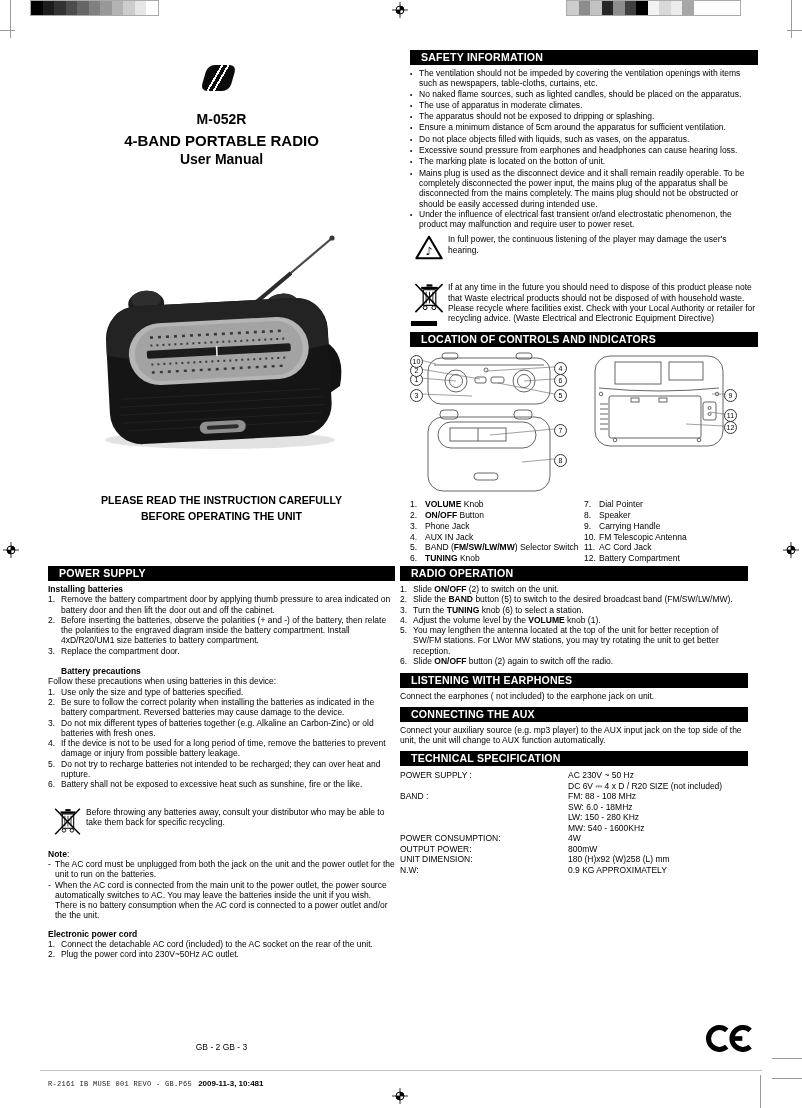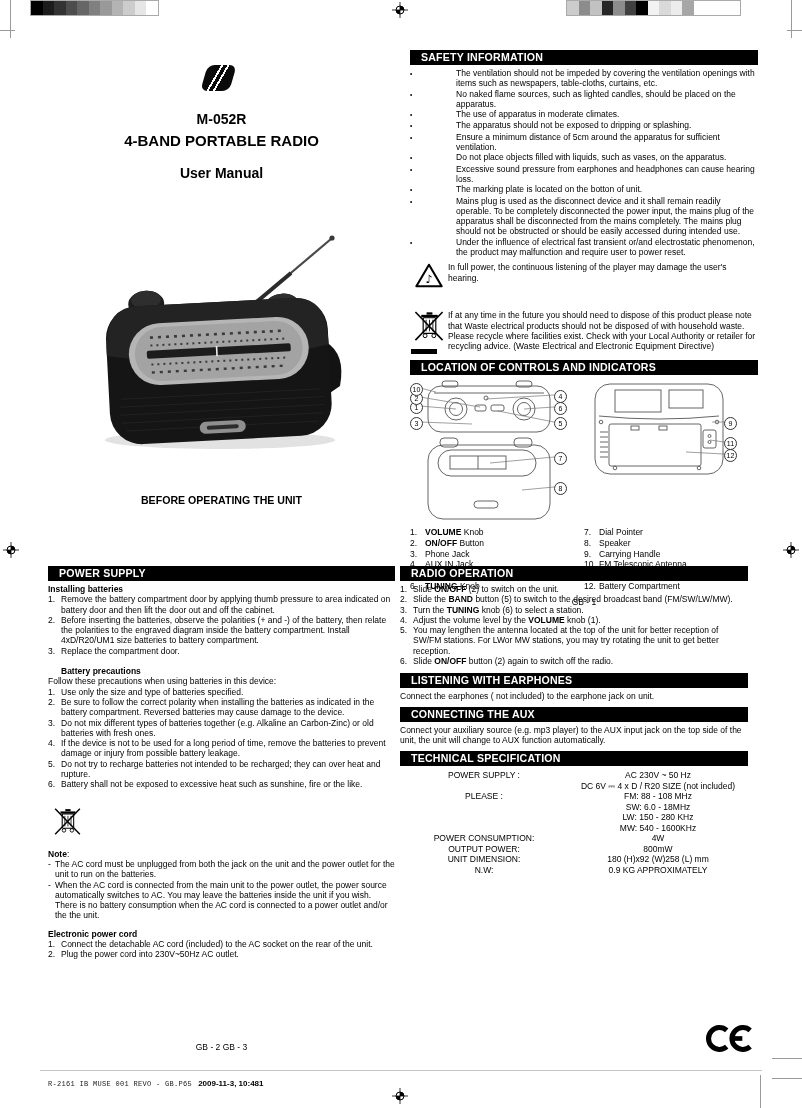--- a/index.html
+++ b/index.html
@@ -17,56 +17,56 @@
   .secbar{background:#000;color:#fff;font-weight:bold;font-size:10.6px;height:15px;
           line-height:15.5px;padding-left:11px;letter-spacing:.2px;}
   .bold-h{font-size:8.5px;line-height:10.3px;font-weight:bold;}
   .nlist .li{display:flex;font-size:8.5px;line-height:10.3px;}
   .nlist .n{flex:none;width:13px;}
   .nlist.dash .n{width:7px;}
   .nlist .t{flex:1;}
   .bullets{margin-top:3px;}
   .bull{display:flex;font-size:8.5px;line-height:10.3px;}
   .bmark{flex:none;width:9px;font-size:6.5px;padding-top:1px;}
-  .btext{flex:1;margin-left:37px;}
+  .btext{flex:1;}
   .icon-row{display:flex;}
   .icon-box{flex:none;width:38px;text-align:center;}
   .itext{flex:1;font-size:8.5px;line-height:10.3px;}
   .mt3{margin-top:3px;}.mt4{margin-top:17px;}.mt5{margin-top:5px;}.mt6{margin-top:6px;}
   .mt7{margin-top:7px;}.mt8{margin-top:8px;}.mt10{margin-top:10px;padding-left:13px;}
   
   #brand{position:absolute;left:48px;top:58px;width:347px;text-align:center;}
   .logo-row{display:flex;align-items:center;justify-content:center;height:40px;}
   .logo-glyph{display:inline-block;width:29px;height:26px;border-radius:7px;margin-right:7px;
       transform:skewX(-16deg);
       background-image:linear-gradient(106deg,#0a0a0a 37%,#fff 37%,#fff 43%,#0a0a0a 43%,#0a0a0a 54%,#fff 54%,#fff 60%,#0a0a0a 60%);}
   .logo-text{font-size:49px;font-weight:800;letter-spacing:-1px;line-height:36px;color:#0a0a0a;}
   #model{font-size:14px;font-weight:bold;margin-top:13px;}
   #ptitle{font-size:15px;font-weight:bold;margin-top:5px;}
-  #subtitle{font-size:14px;font-weight:bold;margin-top:16px;}
+  #subtitle{font-size:14px;font-weight:bold;margin-top:2px;}
   #product-image{position:absolute;left:90px;top:224px;width:262px;height:230px;}
   #notice{position:absolute;left:48px;top:492px;width:347px;text-align:center;
           font-size:10.6px;font-weight:bold;line-height:16px;}
   #power-supply{position:absolute;left:48px;top:566px;width:347px;}
   #left-footer{position:absolute;left:48px;top:1042px;width:347px;text-align:center;font-size:8.5px;}
   #right-top{position:absolute;left:410px;top:50px;width:348px;}
   #right-bottom{position:absolute;left:400px;top:566px;width:348px;}
   #diagrams{position:relative;width:348px;height:146px;margin-top:3px;}
   #diagrams svg{position:absolute;left:0;top:0;}
   .callout{position:absolute;width:11px;height:11px;border:1px solid #333;border-radius:50%;
            font-size:7px;line-height:11px;text-align:center;background:#fff;}
   #controls-cols{display:flex;margin-top:3px;}
   #controls-cols .ctl{width:174px;}
   .ctl .li{line-height:10.7px;}
   .ctl .n{width:15px;}
   .pglabel{text-align:center;font-size:8.5px;margin-top:5px;}
   .spec-row{display:flex;font-size:8.5px;line-height:10.5px;}
   .spec-label{flex:none;width:168px;}
   .spec-val{flex:1;white-space:pre-line;}
-  #specs{margin-top:4px;text-align:center;}
+  #specs{margin-top:4px;}
   #ce{position:absolute;left:706px;top:1020px;}
   #footer-line{position:absolute;left:40px;top:1070px;width:722px;height:1px;background:#c4c4c4;}
   #footer{position:absolute;left:48px;top:1079px;font-size:7.5px;}
   .fcode{font-family:"Liberation Mono",monospace;font-size:7px;color:#222;letter-spacing:.3px;}
   .fdate{font-size:8px;font-weight:bold;margin-left:4px;}
   .fpage{font-size:8px;font-weight:bold;}
   .weee-bar{width:26px;height:5px;background:#000;margin:2px auto 0 1px;}
 </style>
 </head>
 <body>
@@ -175,20 +175,21 @@
             <line x1="30" y1="194" x2="230" y2="194"></line>
           <line x1="34" y1="202" x2="226" y2="202"></line>
         </g>
         <rect x="107" y="197" width="46" height="12" rx="6" fill="#8f8f8f"></rect>
         <rect x="114" y="201" width="32" height="4" rx="2" fill="#2c2c2c"></rect>
       </g>
     </svg>
   </div>
 
   <div id="notice">
+    <div>PLEASE READ THE INSTRUCTION CAREFULLY</div>
     <div>BEFORE OPERATING THE UNIT</div>
   </div>
 
   <div id="power-supply">
     <div class="secbar">POWER SUPPLY</div>
     <div class="bold-h mt3">Installing batteries</div>
     <div class="nlist">
 
     <div class="li">
           <span class="n">1.</span>
@@ -240,20 +241,21 @@
           <line x1="15.5" y1="10" x2="15.5" y2="22" stroke="#000" stroke-width="0.9"></line>
           <line x1="19" y1="10" x2="19" y2="22" stroke="#000" stroke-width="0.9"></line>
           <rect x="7" y="5" width="17" height="2.6" fill="#000"></rect>
           <rect x="12.5" y="2.4" width="6" height="2.4" fill="#000"></rect>
           <circle cx="11" cy="26.5" r="2" fill="none" stroke="#000" stroke-width="1"></circle>
           <circle cx="20" cy="26.5" r="2" fill="none" stroke="#000" stroke-width="1"></circle>
           <line x1="1" y1="2" x2="29" y2="31" stroke="#000" stroke-width="1.6"></line>
           <line x1="29" y1="2" x2="1" y2="31" stroke="#000" stroke-width="1.6"></line>
         </svg>
       </div>
+      <div class="itext">Before throwing any batteries away, consult your distributor who may be able to take them back for specific recycling.</div>
     </div>
     <div class="plain mt8"><b>Note</b>:</div>
     <div class="nlist dash">
 
     <div class="li">
           <span class="n">-</span>
           <span class="t">The AC cord must be unplugged from both the jack on the unit and the power outlet for the unit to run on the batteries.</span>
         </div>
         <div class="li">
           <span class="n">-</span>
@@ -525,21 +527,21 @@
     <div class="plain mt3">Connect your auxiliary source (e.g. mp3 player) to the AUX input jack on the top side of the unit, the unit will change to AUX function automatically.</div>
     <div class="secbar mt6">TECHNICAL SPECIFICATION</div>
     <div id="specs">
 
     <div class="spec-row">
           <div class="spec-label">POWER SUPPLY :</div>
           <div class="spec-val">AC 230V ~ 50 Hz
 DC 6V ⎓ 4 x D / R20 SIZE (not included)</div>
         </div>
         <div class="spec-row">
-          <div class="spec-label">PLEASE :</div>
+          <div class="spec-label">BAND :</div>
           <div class="spec-val">FM: 88 - 108 MHz
 SW: 6.0 - 18MHz
 LW: 150 - 280 KHz
 MW: 540 - 1600KHz</div>
         </div>
         <div class="spec-row">
           <div class="spec-label">POWER CONSUMPTION:</div>
           <div class="spec-val">4W</div>
         </div>
         <div class="spec-row">

